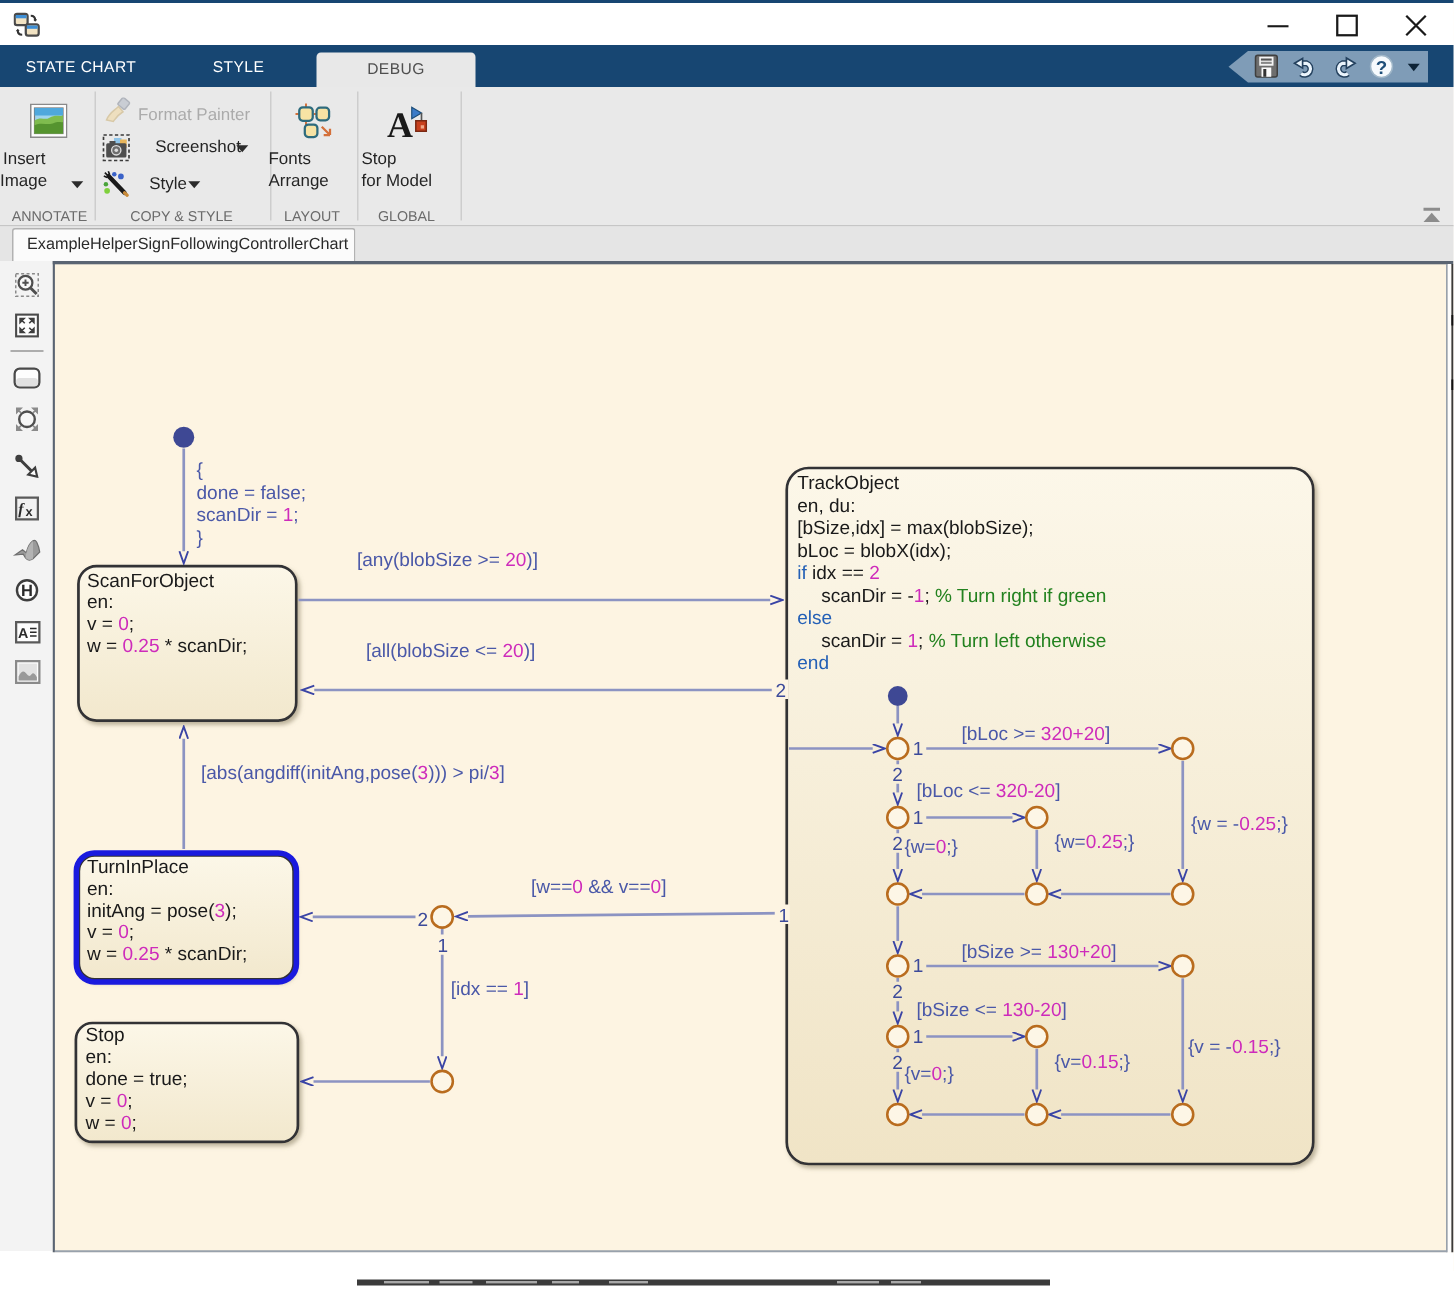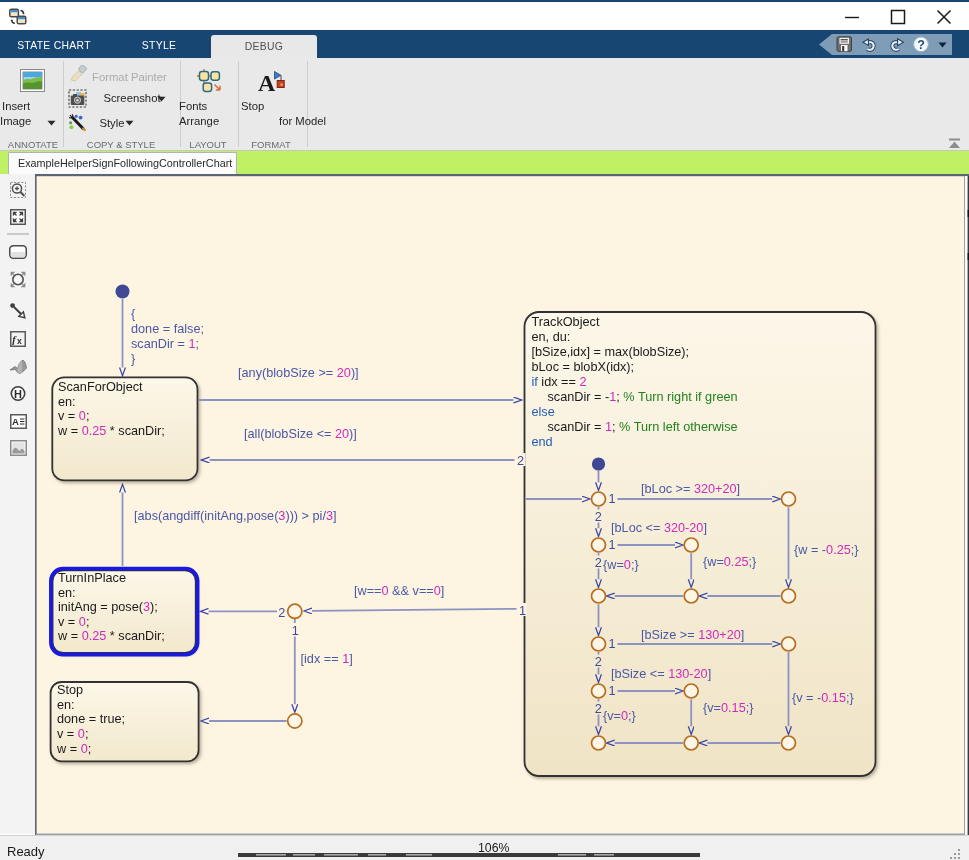--- a/index.html
+++ b/index.html
@@ -12,21 +12,21 @@
 
 #tabbar { position:absolute; left:0; top:30px; width:969px; height:28px; background:#174672; }
 .rtab { position:absolute; top:3px; height:25px; line-height:25px; font-size:10.4px; color:#fff; letter-spacing:0.3px; text-align:center; }
 #tab-format { position:absolute; left:211px; top:5px; width:106px; height:23px; background:#E8E8E8; border-radius:3px 3px 0 0; color:#4F4F4F; line-height:23px; font-size:10.4px; letter-spacing:0.3px; text-align:center; }
 
 #ribbon { position:absolute; left:0; top:58px; width:969px; height:93px; background:#E9E9E9; border-bottom:1px solid #C6C6C6; }
 .vsep { position:absolute; top:3px; width:1px; height:86px; background:#CDCDCD; }
 .glabel { position:absolute; top:81px; width:120px; text-align:center; font-size:9.5px; color:#6B6B6B; }
 .btext { position:absolute; font-size:11.3px; color:#252525; }
 
-#doctabs { position:absolute; left:0; top:151px; width:969px; height:23px; background:#bef264; }
+#doctabs { position:absolute; left:0; top:151px; width:969px; height:23px; background:#e5e5e5; }
 #doctab { position:absolute; left:8px; top:1px; width:229px; height:22px; background:#FBFBFB; border:1px solid #B2B2B2; border-bottom:none; border-radius:2px 2px 0 0; font-size:10.8px; color:#2A2A2A; padding-left:9px; line-height:21px; }
 
 #ltoolbar { position:absolute; left:0; top:174px; width:35px; height:660px; background:#F3F3F3; }
 
 #canvas { position:absolute; left:35px; top:174px; width:934px; height:661px; }
 
 #statusbar { position:absolute; left:0; top:835px; width:969px; height:25px; background:#F0F0F0; border-top:1px solid #D2D2D2; }
 #ready { position:absolute; left:7px; top:8px; font-size:13px; color:#1A1A1A; }
 #zoomlvl { position:absolute; left:478px; top:5px; font-size:12.3px; color:#1A1A1A; }
 #sliver { position:absolute; left:238px; top:853px; width:462px; height:4px; background:#3B3B3B; }
@@ -154,22 +154,22 @@
     <div class="glabel" style="left:148px;">LAYOUT</div>
 
     <svg class="abs" style="left:257px;top:11px" width="28" height="25" viewBox="0 0 28 25">
       <text x="1" y="22" font-family="Liberation Serif, serif" font-size="24" font-weight="bold" fill="#1A1A1A">A</text>
       <path d="M17.5 2.5 l6.5 3.8 -6.5 3.8 z" fill="#3A7BC8" stroke="#1D4E79" stroke-width="0.8"></path>
       <path d="M24 6.3 v5.2" stroke="#555" stroke-width="1.1"></path>
       <rect x="20.2" y="11.5" width="7" height="7" fill="#C8401D" stroke="#7A2812"></rect>
       <rect x="23.5" y="14.5" width="2.2" height="2.2" fill="#F0A888"></rect>
     </svg>
     <div class="btext" style="left:241px;top:42px;width:60px;">Stop</div>
-    <div class="btext" style="left:241px;top:57px;width:60px;margin-left:38px;">for Model</div>
-    <div class="glabel" style="left:211px;">FORMAT</div>
+    <div class="btext" style="left:241px;top:57px;width:60px;">for Model</div>
+    <div class="glabel" style="left:211px;">GLOBAL</div>
 
     <svg class="abs" style="left:947px;top:80px" width="15" height="11" viewBox="0 0 15 11">
       <rect x="2" y="0.5" width="11" height="2" fill="#8C8C8C"></rect>
       <path d="M7.5 3.8 L13 10 H2 Z" fill="#8C8C8C"></path>
     </svg>
   </div>
   <div id="doctabs">
     <div id="doctab">ExampleHelperSignFollowingControllerChart</div>
   </div>
   <div id="ltoolbar">
@@ -380,34 +380,20 @@
     <text x="608.5" y="503" font-size="12.7"><tspan fill="#3C4A9A">1</tspan></text>
     <text x="608.5" y="549" font-size="12.7"><tspan fill="#3C4A9A">1</tspan></text>
     <text x="608.5" y="648" font-size="12.7"><tspan fill="#3C4A9A">1</tspan></text>
     <text x="608.5" y="695" font-size="12.7"><tspan fill="#3C4A9A">1</tspan></text>
     <text x="594.8" y="520.5" font-size="12.7"><tspan fill="#3C4A9A">2</tspan></text>
     <text x="594.8" y="566.5" font-size="12.7"><tspan fill="#3C4A9A">2</tspan></text>
     <text x="594.8" y="665.5" font-size="12.7"><tspan fill="#3C4A9A">2</tspan></text>
     <text x="594.8" y="712.5" font-size="12.7"><tspan fill="#3C4A9A">2</tspan></text>
   </svg>
   </div>
-  <div id="statusbar">
-    <div id="ready">Ready</div>
-    <div id="zoomlvl">106%</div>
-    <svg class="abs" style="left:948px;top:13px" width="14" height="11" viewBox="0 0 14 11">
-      <g fill="#9B9B9B">
-          <rect x="10" y="0" width="2" height="2"></rect>
-          <rect x="10" y="4" width="2" height="2"></rect>
-          <rect x="6" y="4" width="2" height="2"></rect>
-          <rect x="10" y="8" width="2" height="2"></rect>
-          <rect x="6" y="8" width="2" height="2"></rect>
-          <rect x="2" y="8" width="2" height="2"></rect>
-        </g>
-    </svg>
-  </div>
   <div id="sliver">
       <svg width="462" height="4" viewBox="0 0 462 4" style="display:block">
  <g fill="#A8A8A8">
           <rect x="18" y="1" width="30" height="1.6"></rect>
           <rect x="55" y="1" width="22" height="1.6"></rect>
           <rect x="86" y="1" width="34" height="1.6"></rect>
           <rect x="130" y="1" width="18" height="1.6"></rect>
           <rect x="168" y="1" width="26" height="1.6"></rect>
           <rect x="320" y="1" width="28" height="1.6"></rect>
           <rect x="356" y="1" width="20" height="1.6"></rect>

